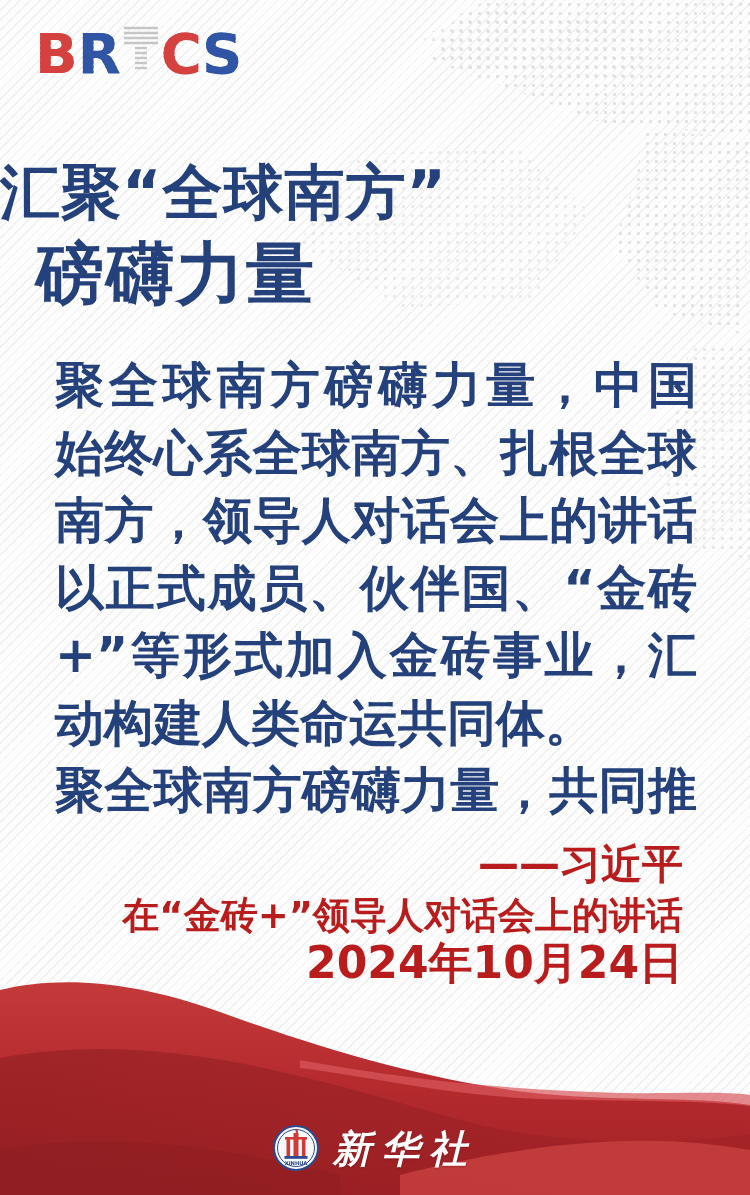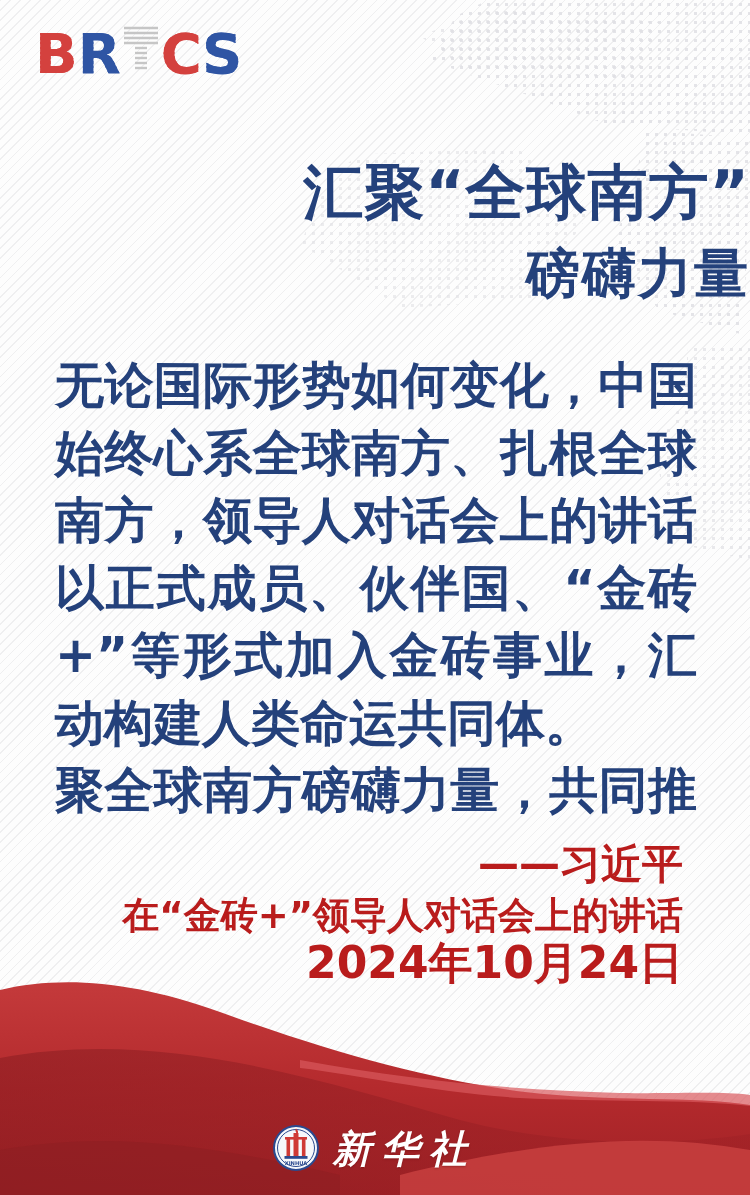--- a/index.html
+++ b/index.html
@@ -46,24 +46,24 @@
     .brics-letter.blue {
       background:repeating-linear-gradient(0deg,#2f55a4 0 2.4px,rgba(255,255,255,0) 2.4px 4.8px);
       -webkit-background-clip:text; background-clip:text; color:transparent;
     }
   }
   .brics-letter.red  { color:#d4413e; }
   .brics-letter.blue { color:#2f55a4; }
   .brics-mid { margin:0 2px 4px 2px; }
 
   
-  .title { position:absolute; left:0; right:0; top:150px; text-align:right;
+  .title { position:absolute; left:0; right:0; top:150px; text-align:left;
            color:#24417b; font-weight:900; }
   .title .t1 { font-size:60px; line-height:84px; letter-spacing:1px; }
-  .title .t2 { font-size:54px; line-height:80px; letter-spacing:2px; }
+  .title .t2 { font-size:68px; line-height:80px; letter-spacing:2px;padding-left:36px; }
 
   
   .bodyblock { position:absolute; left:55px; width:642px; top:352px;
                color:#24417b; font-weight:700; }
   .bodyline { font-size:49px; line-height:67.5px;
               text-align:justify; text-align-last:justify; }
   .bodyline.last { text-align-last:left; }
 
   
   .attrib { position:absolute; right:67px; top:840px; text-align:right; color:#b91c1c; }
@@ -114,21 +114,21 @@
     <span class="brics-letter red">C</span>
     <span class="brics-letter blue">S</span>
   </div>
 
   <div class="title">
     <div class="t1">汇聚“全球南方”</div>
     <div class="t2">磅礴力量</div>
   </div>
 
   <div class="bodyblock">
-    <div class="bodyline">无论国际形势如何变化，中国</div>
+    <div class="bodyline">聚全球南方磅礴力量，中国</div>
     <div class="bodyline">始终心系全球南方、扎根全球</div>
     <div class="bodyline">南方，领导人对话会上的讲话</div>
     <div class="bodyline">以正式成员、伙伴国、“金砖</div>
     <div class="bodyline">+”等形式加入金砖事业，汇</div>
     <div class="bodyline last">动构建人类命运共同体。</div>
     <div class="bodyline">聚全球南方磅礴力量，共同推</div>
   </div>
 
   <div class="attrib">
     <div class="a1">——习近平</div>

